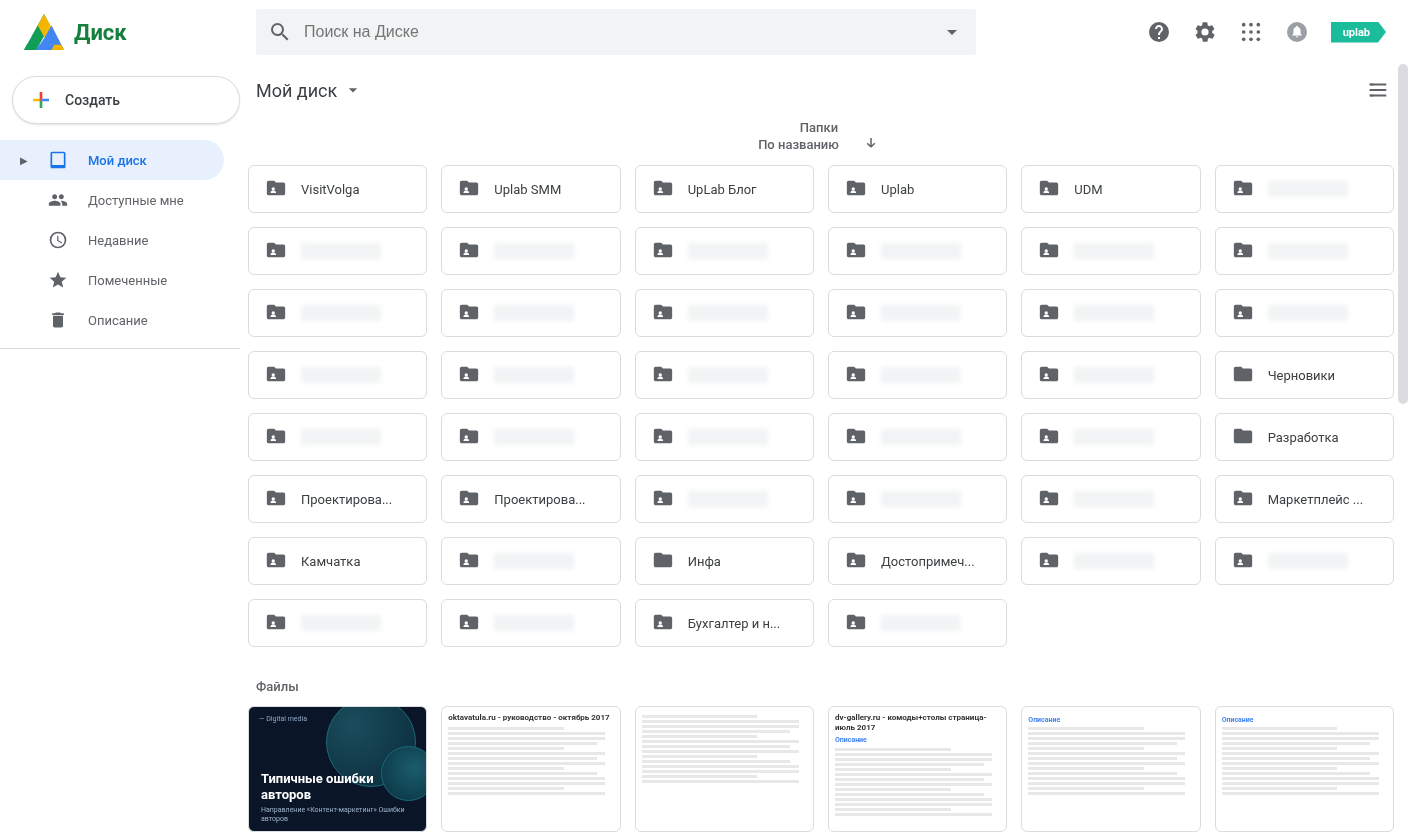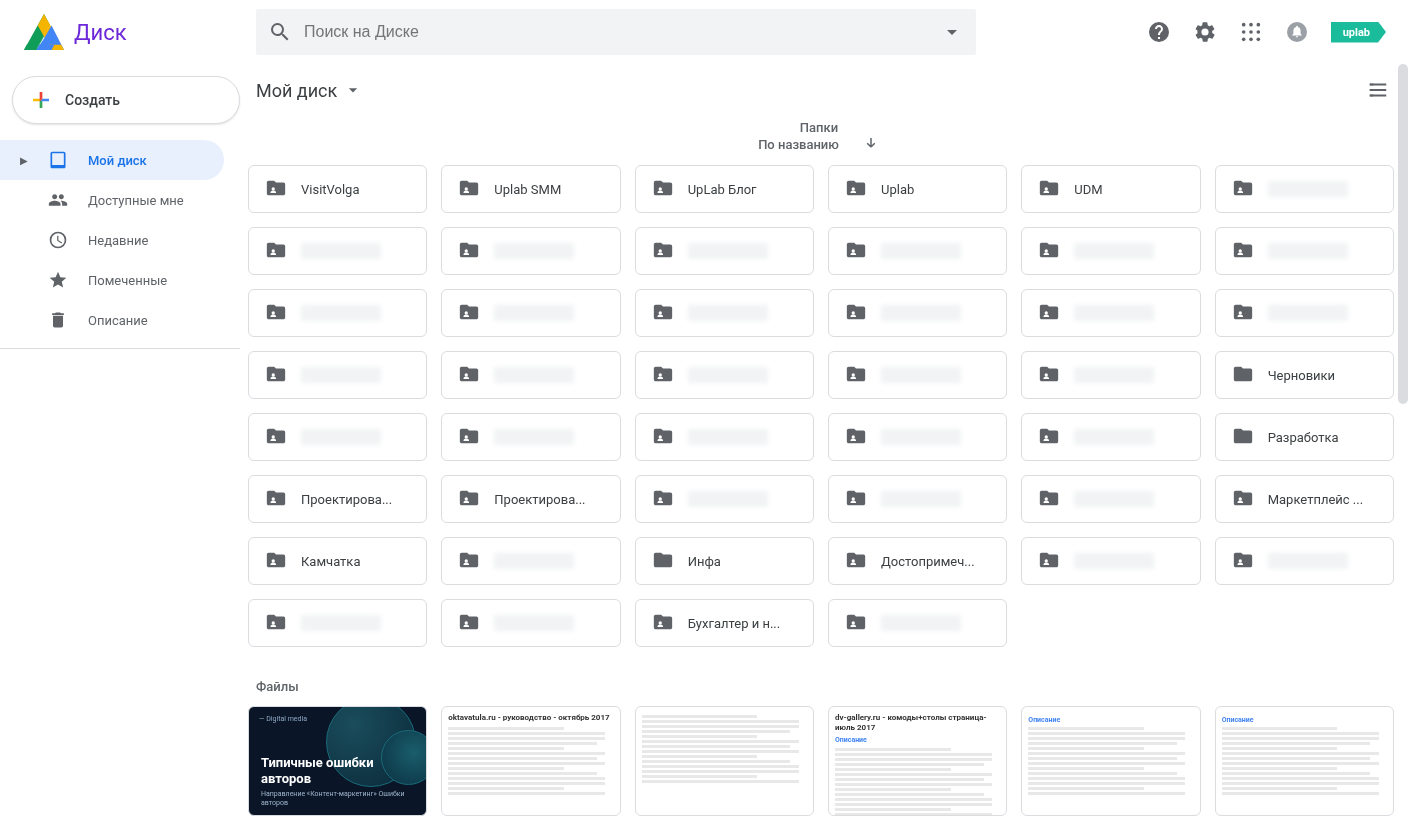--- a/index.html
+++ b/index.html
@@ -1,19 +1,19 @@
 <!DOCTYPE html>
 <html><head>
 <meta charset="utf-8">
 <style>
   * { margin: 0; padding: 0; box-sizing: border-box; }
   body { font-family: Roboto, Arial, sans-serif; font-size: 13px; color: #5f6368; background: #fff; width: 1410px; height: 836px; overflow: hidden; }
   .header { display: flex; align-items: center; height: 64px; padding: 0 16px; }
   .logo-area { display: flex; align-items: center; width: 240px; gap: 10px; padding-left: 8px; }
-  .logo-area .title { font-size: 22px; color: #6d28d9; }
+  .logo-area .title { font-size: 22px; color: #15803d; font-weight: bold; }
   .search-bar { flex: 0 0 720px; display: flex; align-items: center; background: #f1f3f4; border-radius: 2px; height: 46px; padding: 0 12px; }
   .search-bar input { border: none; background: transparent; outline: none; font-size: 16px; color: #5f6368; flex: 1; padding-left: 12px; }
   .header-right { margin-left: auto; display: flex; align-items: center; gap: 22px; padding-right: 8px; }
   .icon-btn { width: 24px; height: 24px; display: flex; align-items: center; justify-content: center; cursor: pointer; color: #5f6368; }
   .uplab-tag { background: #1abc9c; color: #fff; font-size: 11px; font-weight: 700; padding: 4px 16px 4px 12px; position: relative; clip-path: polygon(0 0, calc(100% - 8px) 0, 100% 50%, calc(100% - 8px) 100%, 0 100%); }
 
   .layout { display: flex; height: calc(100% - 64px); }
   .sidebar { width: 240px; padding-top: 8px; flex-shrink: 0; }
   .create-btn { display: flex; align-items: center; gap: 12px; background: #fff; border: 1px solid #dadce0; border-radius: 24px; padding: 11px 22px 11px 16px; margin: 4px 0 16px 12px; box-shadow: 0 1px 2px rgba(60,64,67,.15); cursor: pointer; font-size: 14px; color: #3c4043; font-weight: 500; }
   .nav-item { display: flex; align-items: center; height: 40px; padding: 0 12px 0 20px; gap: 20px; border-radius: 0 20px 20px 0; margin-right: 16px; cursor: pointer; color: #5f6368; font-size: 13px; }
@@ -38,21 +38,21 @@
   .sort-by { display: flex; align-items: center; gap: 23px; cursor: pointer; }
 
   .folder-grid { display: grid; grid-template-columns: repeat(6, 1fr); gap: 14px; padding: 0 12px 20px 0; }
   .folder-card { border: 1px solid #dadce0; border-radius: 6px; height: 48px; display: flex; align-items: center; gap: 14px; padding: 0 16px; cursor: pointer; color: #5f6368; font-size: 13px; font-weight: 400; overflow: hidden; }
   .folder-card .name { white-space: nowrap; overflow: hidden; text-overflow: ellipsis; color: #3c4043; }
   .folder-card .redact { width: 80px; height: 16px; background: #f1f3f4; border-radius: 2px; filter: blur(2px); }
   .folder-card svg { flex-shrink: 0; }
 
   .files-label { padding: 12px 0 12px 8px; font-size: 13px; color: #5f6368; font-weight: 500; }
   .file-grid { display: grid; grid-template-columns: repeat(6, 1fr); gap: 14px; padding: 0 12px 0 0; }
-  .file-card { border: 1px solid #dadce0; border-radius: 6px; height: 110px; overflow: hidden; cursor: pointer; background: #fff; font-size: 7px; padding: 6px; line-height: 1.2; color: #666; position: relative; }
+  .file-card { border: 1px solid #dadce0; border-radius: 6px; height: 126px; overflow: hidden; cursor: pointer; background: #fff; font-size: 7px; padding: 6px; line-height: 1.2; color: #666; position: relative; }
   .file-card.dark { background: #0a1628; color: #fff; padding: 0; }
   .dark-overlay { position: absolute; bottom: 8px; left: 12px; right: 12px; }
   .dark-title { font-size: 13px; font-weight: 700; color: #fff; line-height: 1.2; }
   .dark-sub { font-size: 7px; color: #9fb4cc; margin-top: 4px; }
   .dark-tag { position: absolute; top: 8px; left: 10px; font-size: 7px; color: #8fa8c4; }
   .circle1 { position: absolute; width: 90px; height: 90px; border-radius: 50%; background: radial-gradient(circle at 30% 30%, #1a4d5c, #0a2838); top: -10px; right: 10px; border: 1px solid #1a6b7a; }
   .circle2 { position: absolute; width: 55px; height: 55px; border-radius: 50%; background: radial-gradient(circle at 60% 40%, #1a5d6c, #0a3040); bottom: 30px; right: -10px; border: 1px solid #1a6b7a; }
   .doc-title { font-size: 8px; font-weight: 700; color: #333; margin-bottom: 4px; }
   .doc-line { height: 3px; background: #e8e8e8; margin: 2px 0; }
   .doc-line.s { width: 90%; } .doc-line.m { width: 70%; } .doc-line.l { width: 95%; }

